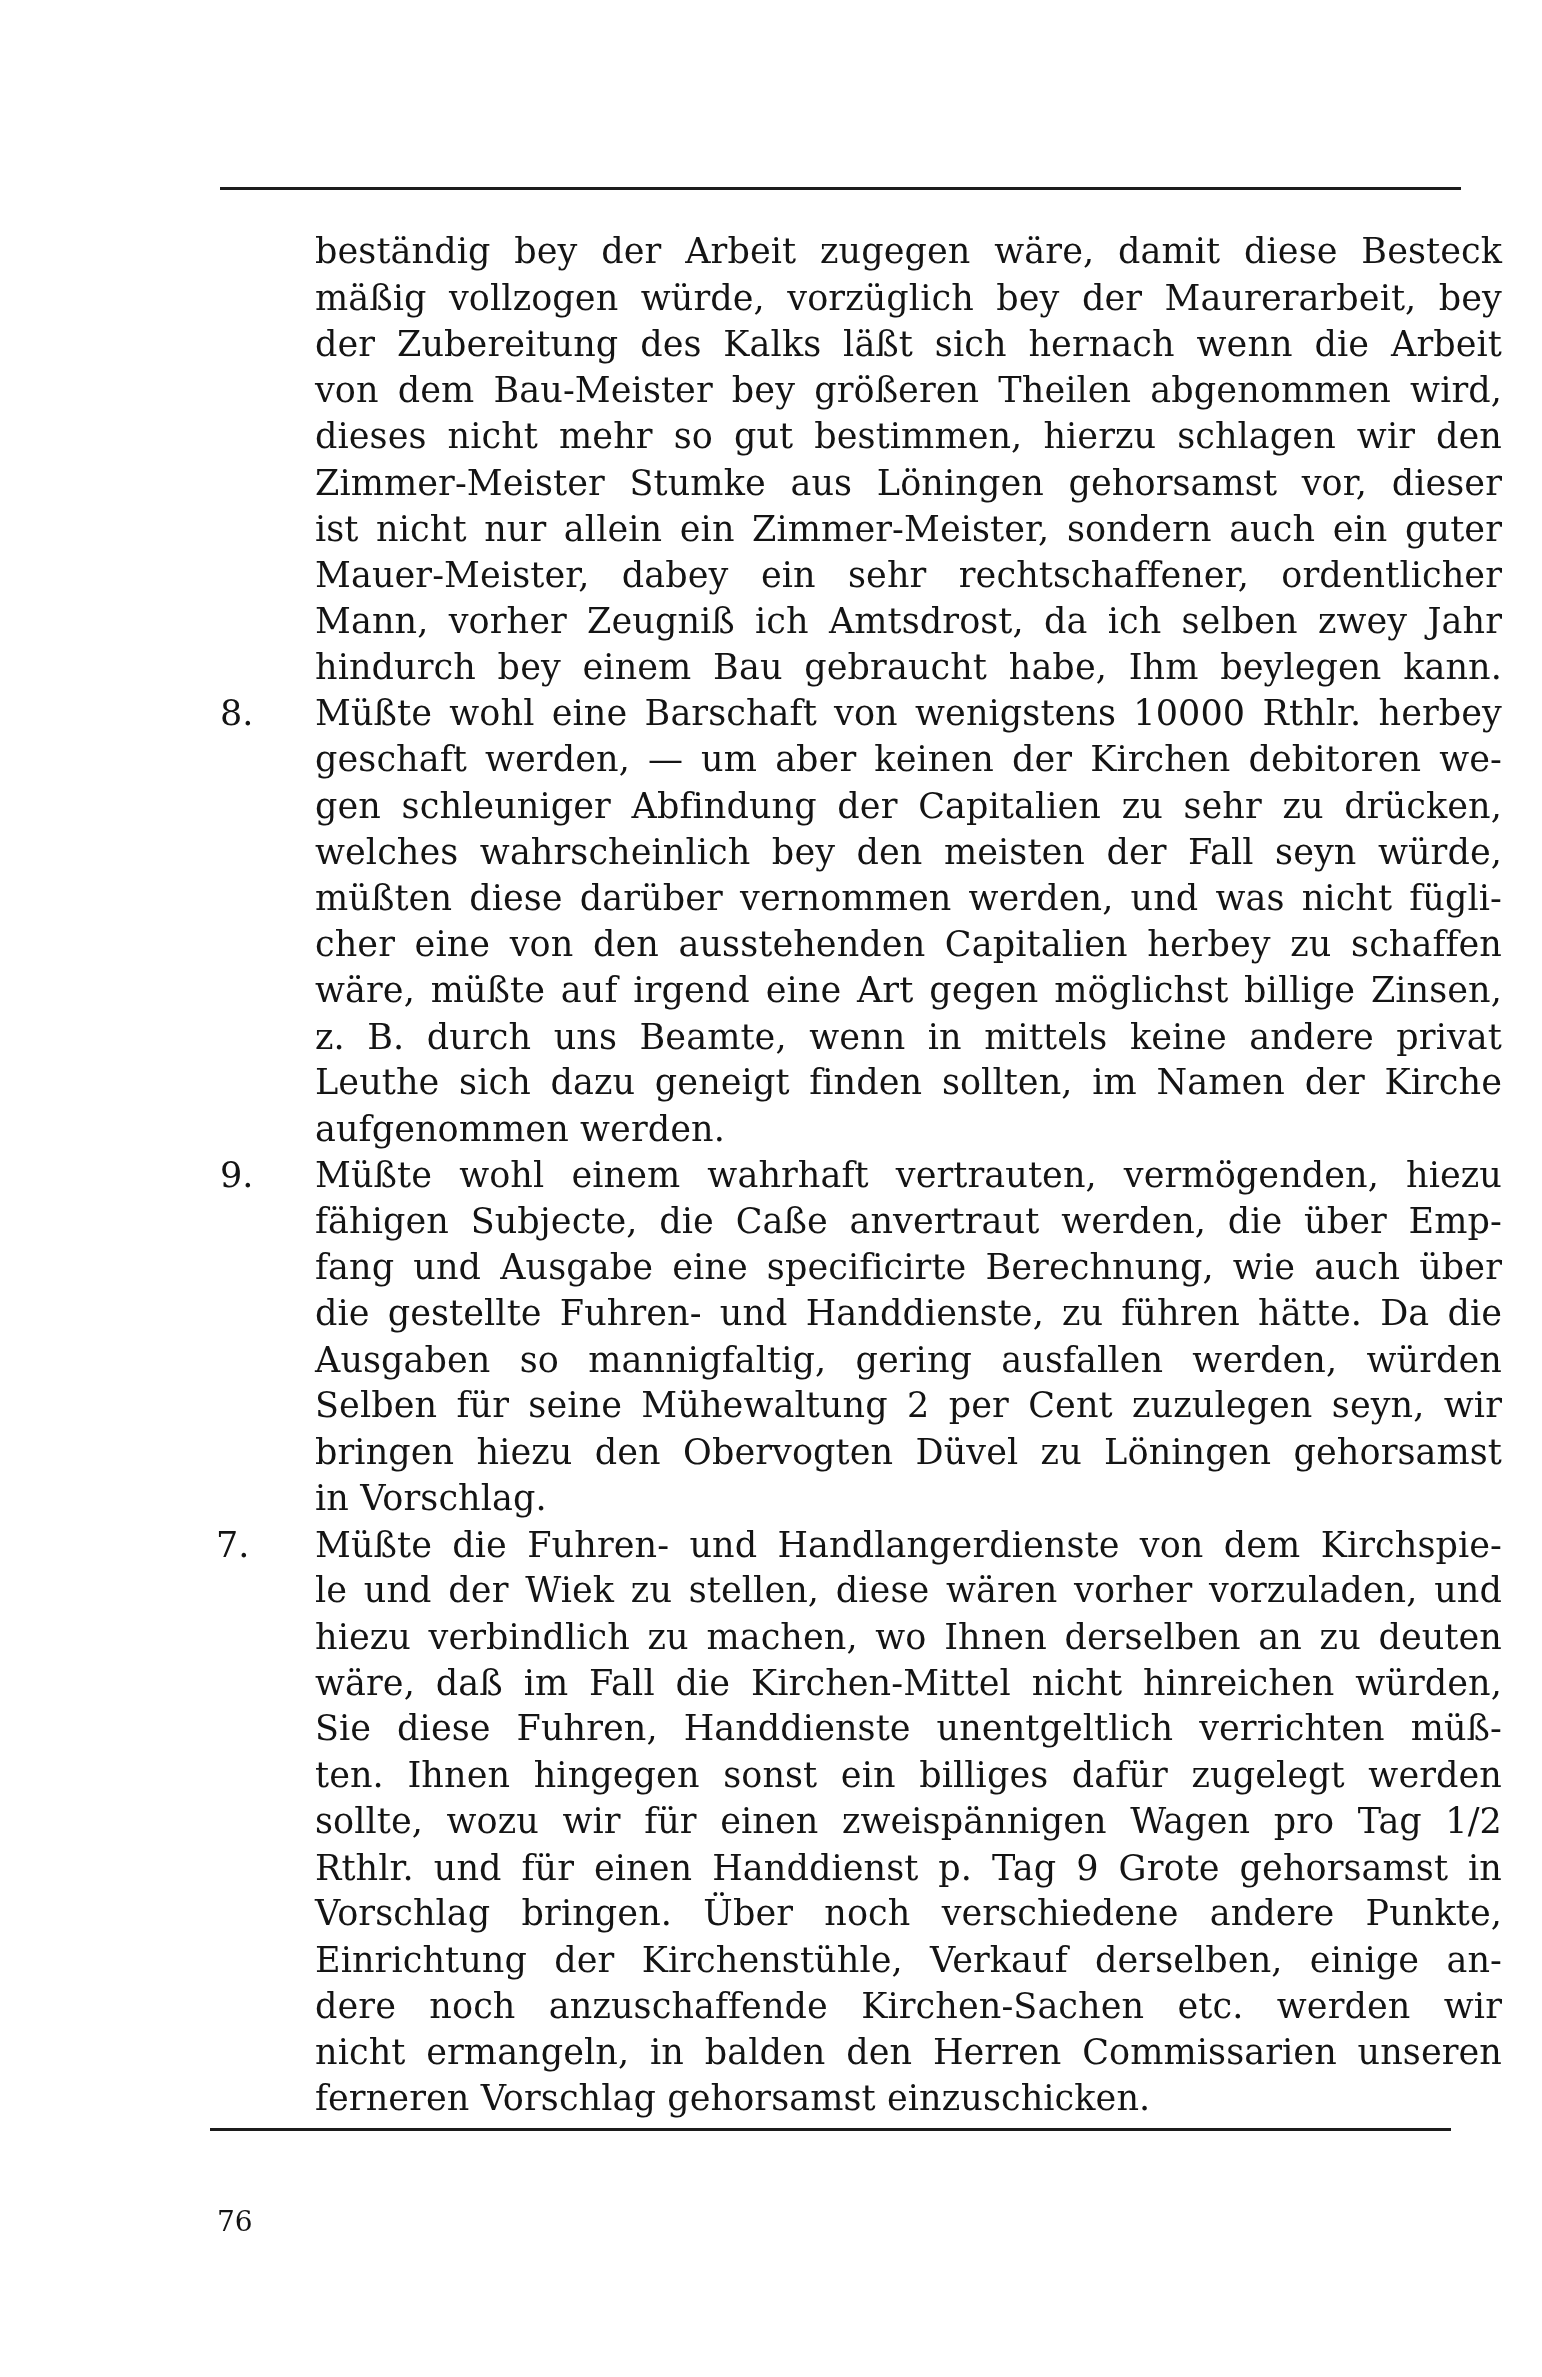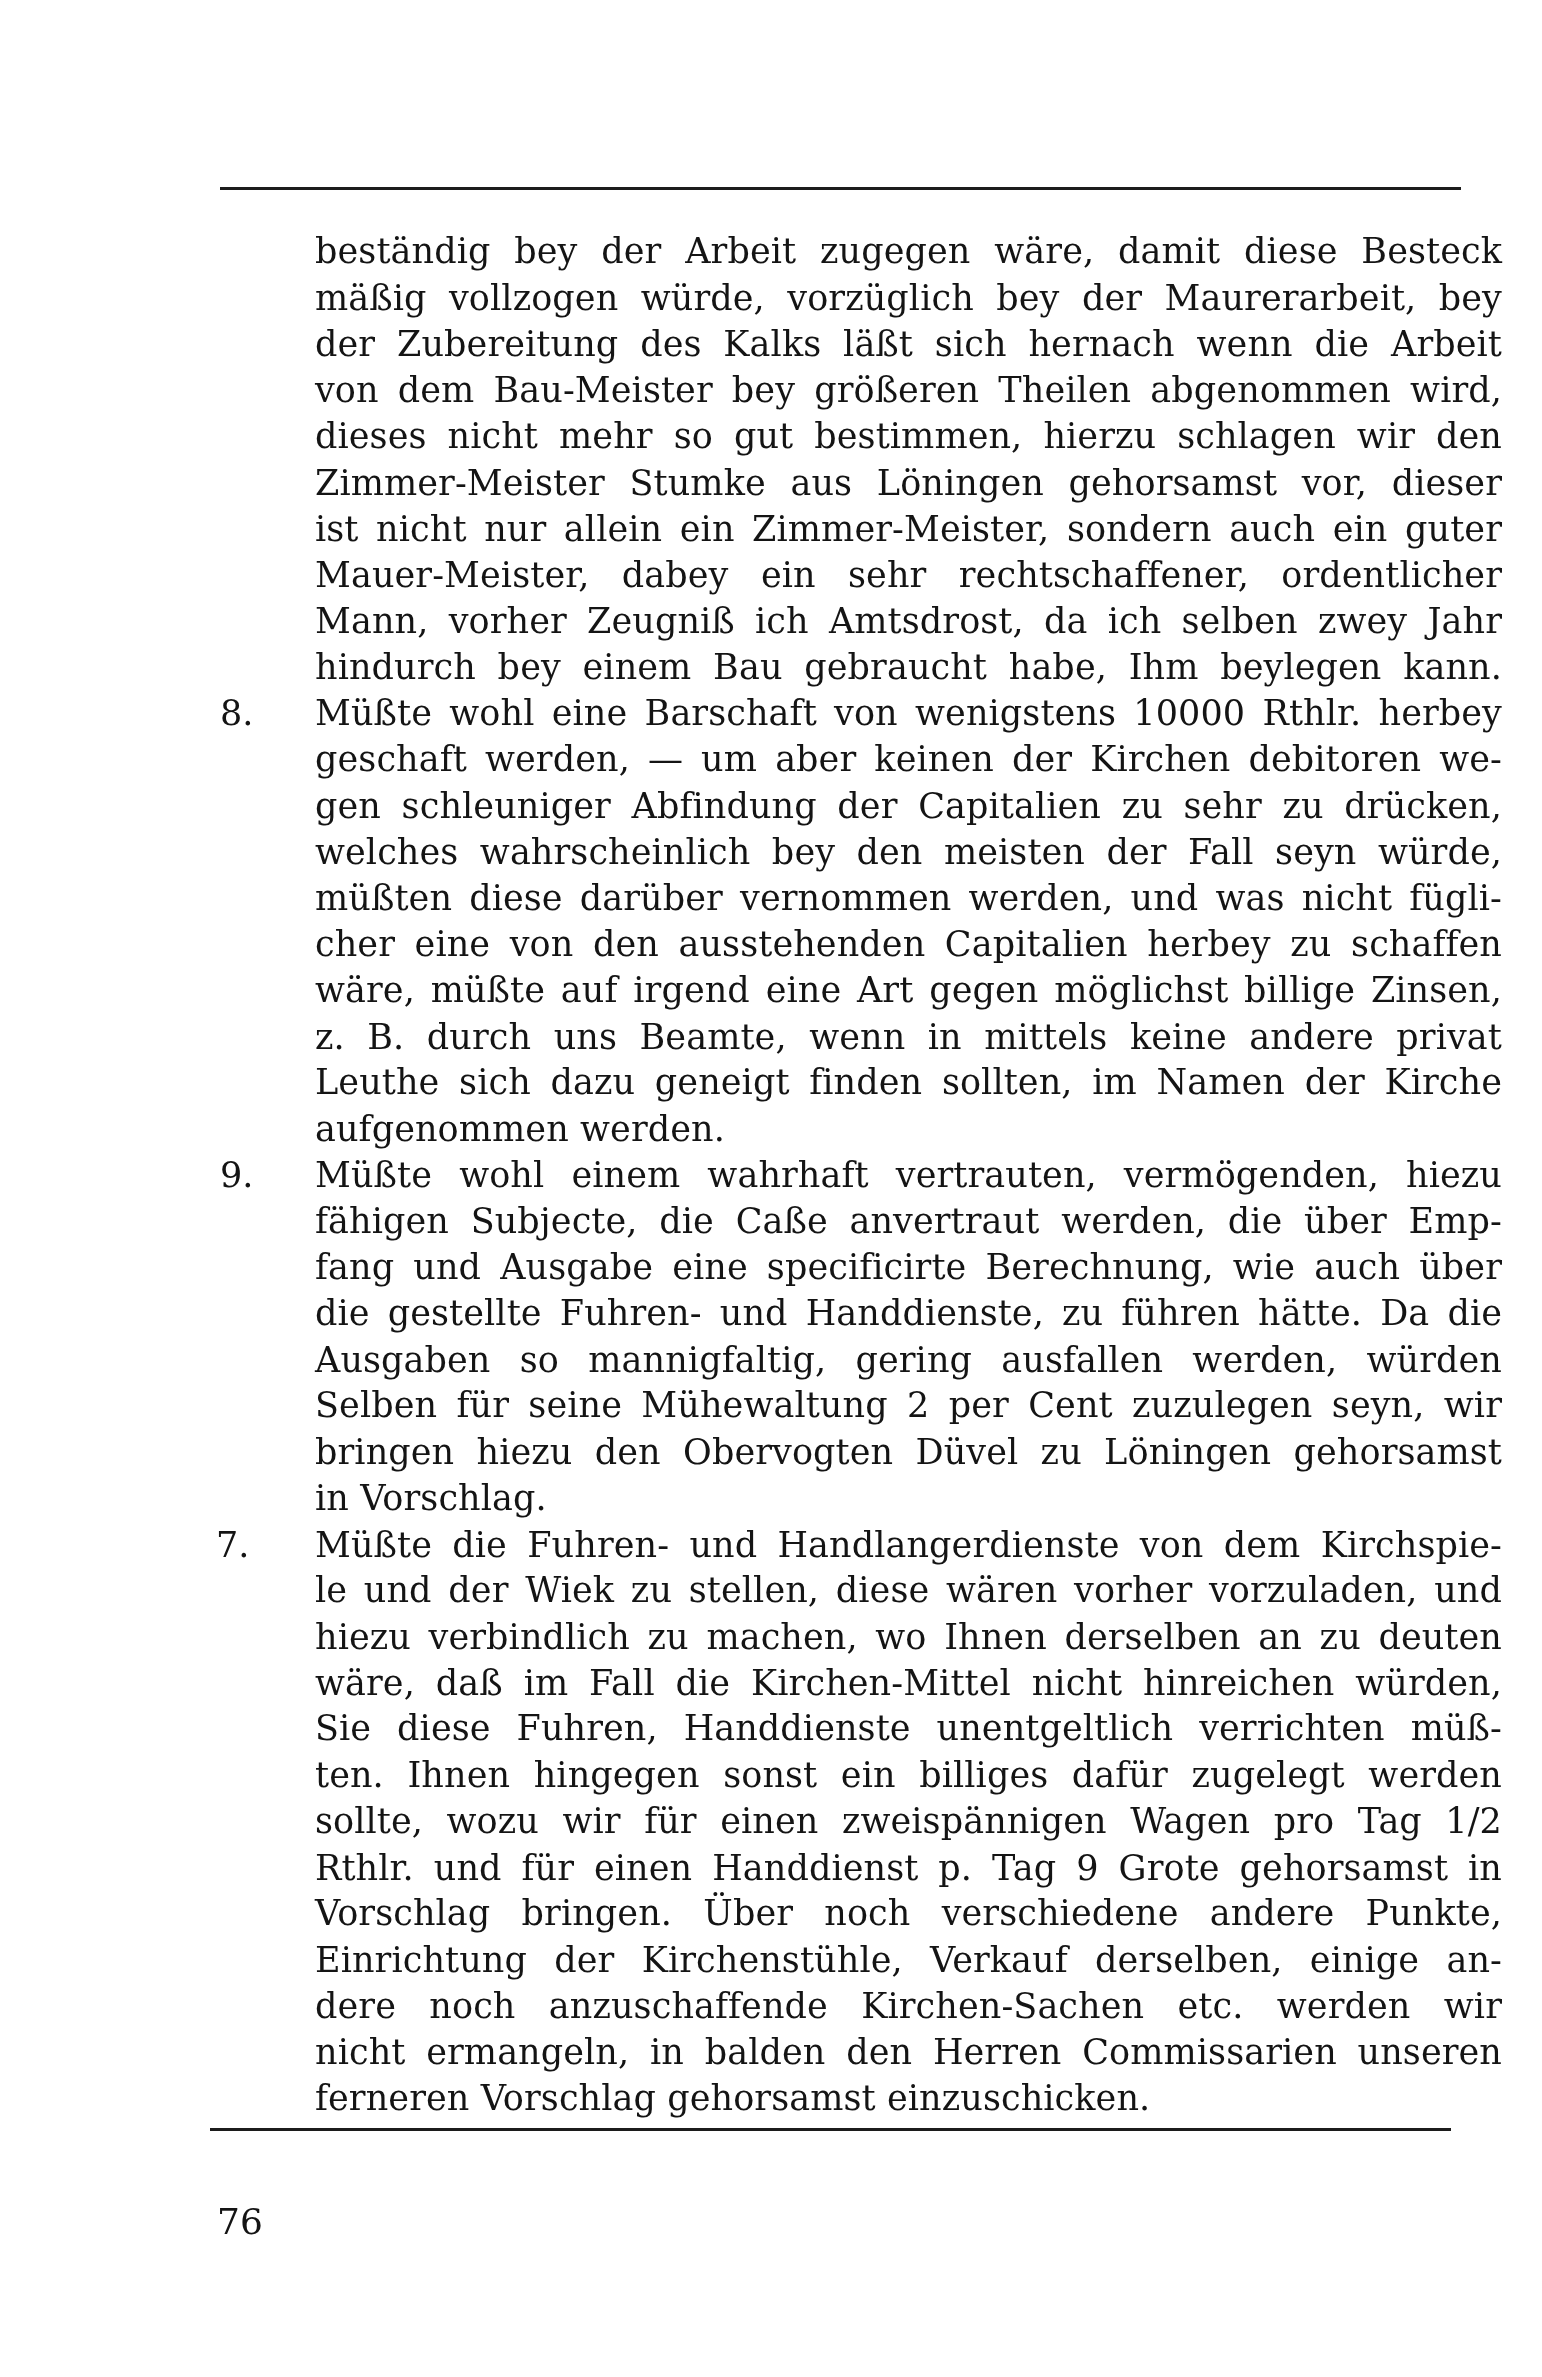--- a/index.html
+++ b/index.html
@@ -54,21 +54,21 @@
       left: 220px;
       font-size: 35px;
       line-height: 46px;
       height: 46px;
       white-space: nowrap;
     }
     #page-number {
       position: absolute;
       left: 217px;
       top: 2199px;
-      font-size: 36px;
+      font-size: 28px;
       line-height: 46px;
       color: #141414;
     }
   </style>
 </head>
 <body>
 
 <div id="rule-top" class="rule"></div>
 
 <div class="text-block">

